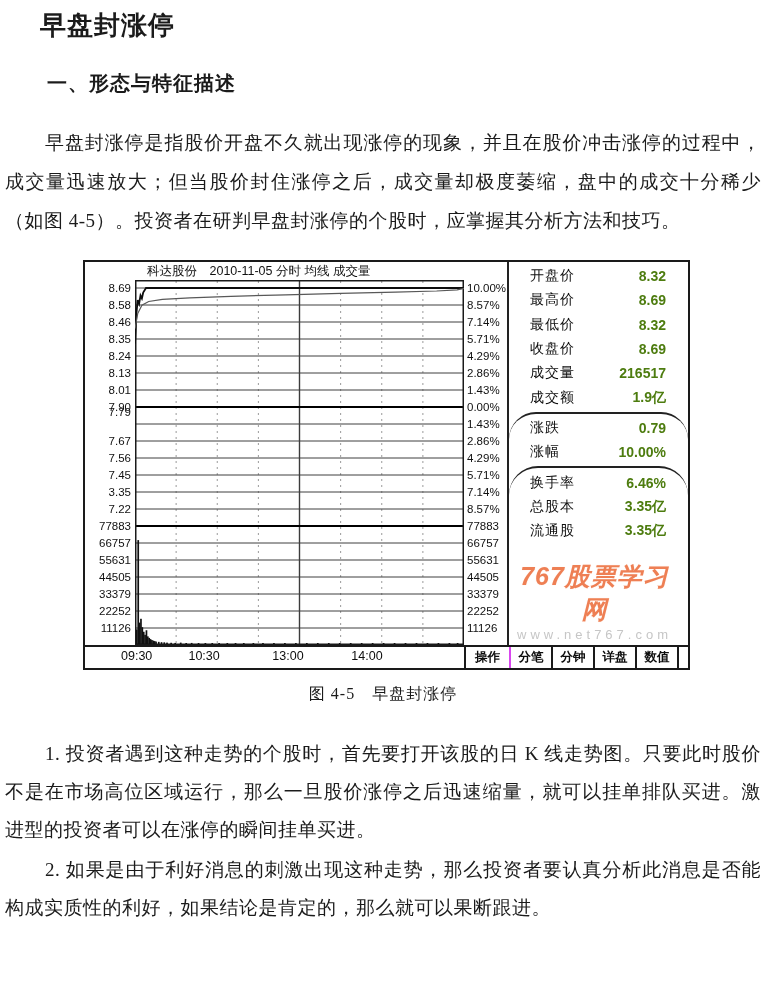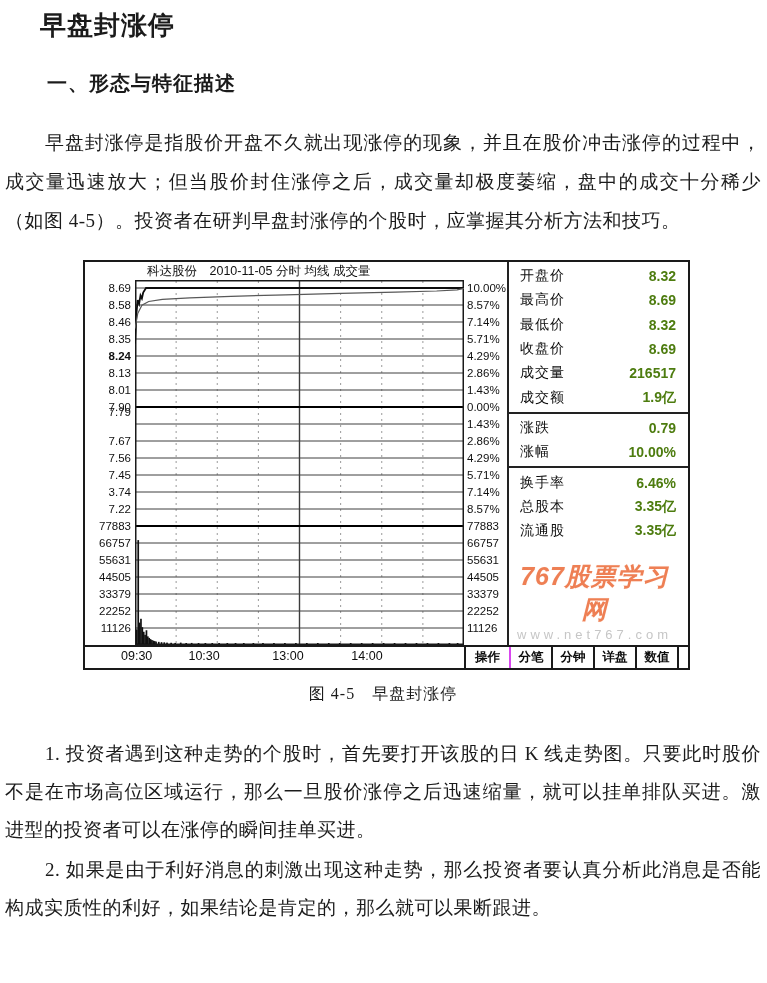--- a/index.html
+++ b/index.html
@@ -34,21 +34,21 @@
     position:absolute;top:1px;left:12px;font-size:12.5px;color:#111;
     white-space:nowrap;font-weight:500;
   }
   .col-pct{width:43px;position:relative;flex:0 0 auto;border-right:2px solid #222;}
   .col-panel{flex:1 1 auto;position:relative;font-size:14px;}
   .axlbl{
     position:absolute;right:4px;transform:translateY(-50%);
     font-size:11.5px;color:#101010;white-space:nowrap;
   }
   .axlbl.pl{left:3px;right:auto;}
-  .pgroup{padding:2px 2px;}
+  .pgroup{padding:2px 12px;border-radius:29px;}
   .pgroup + .pgroup{border-top:2px solid #222;}
   .prow{
     display:flex;justify-content:space-between;align-items:center;
     height:24.3px;padding:0 10px 0 9px;
   }
   .plabel{font-size:14px;color:#0e0e0e;letter-spacing:1px;}
   .pvalue{font-weight:bold;font-size:14px;color:#4d7c0f;}
   .watermark{position:absolute;right:8px;bottom:3px;text-align:center;}
   .wm-main{
     font-style:italic;font-weight:bold;font-size:25px;letter-spacing:1px;
@@ -87,29 +87,29 @@
 
   <p class="body-para">早盘封涨停是指股价开盘不久就出现涨停的现象，并且在股价冲击涨停的过程中，成交量迅速放大；但当股价封住涨停之后，成交量却极度萎缩，盘中的成交十分稀少（如图 4-5）。投资者在研判早盘封涨停的个股时，应掌握其分析方法和技巧。</p>
 
   <div class="figure">
     <div class="fig-main">
       <div class="col-left" id="axis-left">
           <div class="axlbl" style="top: 26px;">8.69</div>
           <div class="axlbl" style="top: 43px;">8.58</div>
           <div class="axlbl" style="top: 60px;">8.46</div>
           <div class="axlbl" style="top: 77px;">8.35</div>
-          <div class="axlbl" style="top: 94px; font-weight: bold;">8.24</div>
+          <div class="axlbl" style="top: 94px;">8.24</div>
           <div class="axlbl" style="top: 111px;">8.13</div>
           <div class="axlbl" style="top: 128px;">8.01</div>
           <div class="axlbl" style="top: 145px;">7.90</div>
           <div class="axlbl" style="top: 150px;">7.79</div>
           <div class="axlbl" style="top: 179px;">7.67</div>
           <div class="axlbl" style="top: 196px;">7.56</div>
           <div class="axlbl" style="top: 213px;">7.45</div>
-          <div class="axlbl" style="top: 230px;">3.74</div>
+          <div class="axlbl" style="top: 230px;">3.35</div>
           <div class="axlbl" style="top: 247px;">7.22</div>
           <div class="axlbl" style="top: 264px;">77883</div>
           <div class="axlbl" style="top: 281px;">66757</div>
           <div class="axlbl" style="top: 298px;">55631</div>
           <div class="axlbl" style="top: 315px;">44505</div>
           <div class="axlbl" style="top: 332px;">33379</div>
           <div class="axlbl" style="top: 349px;">22252</div>
           <div class="axlbl" style="top: 366px;">11126</div>
         </div>
       <div class="col-plot">

